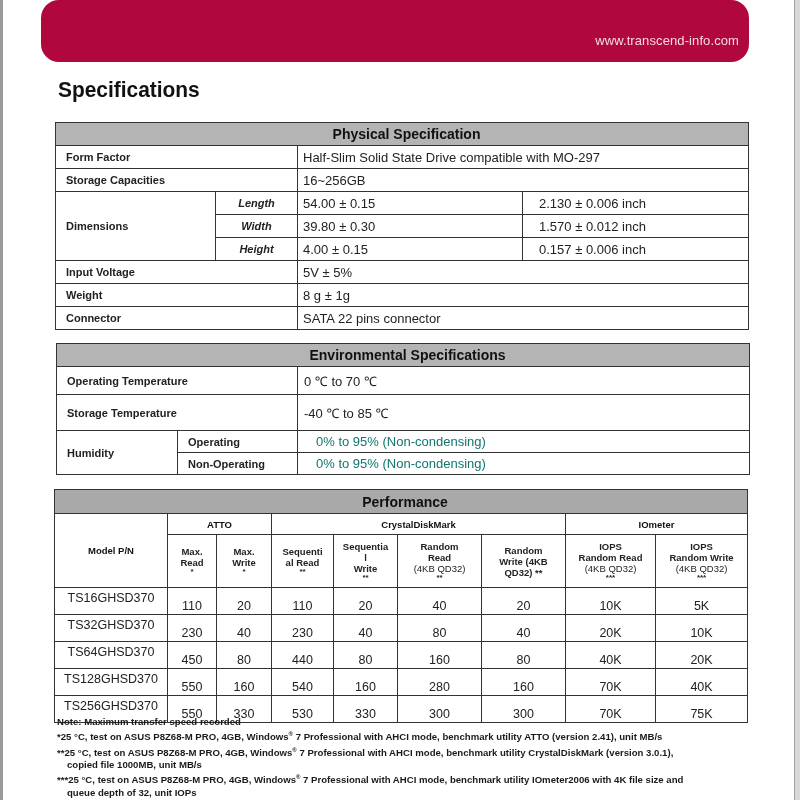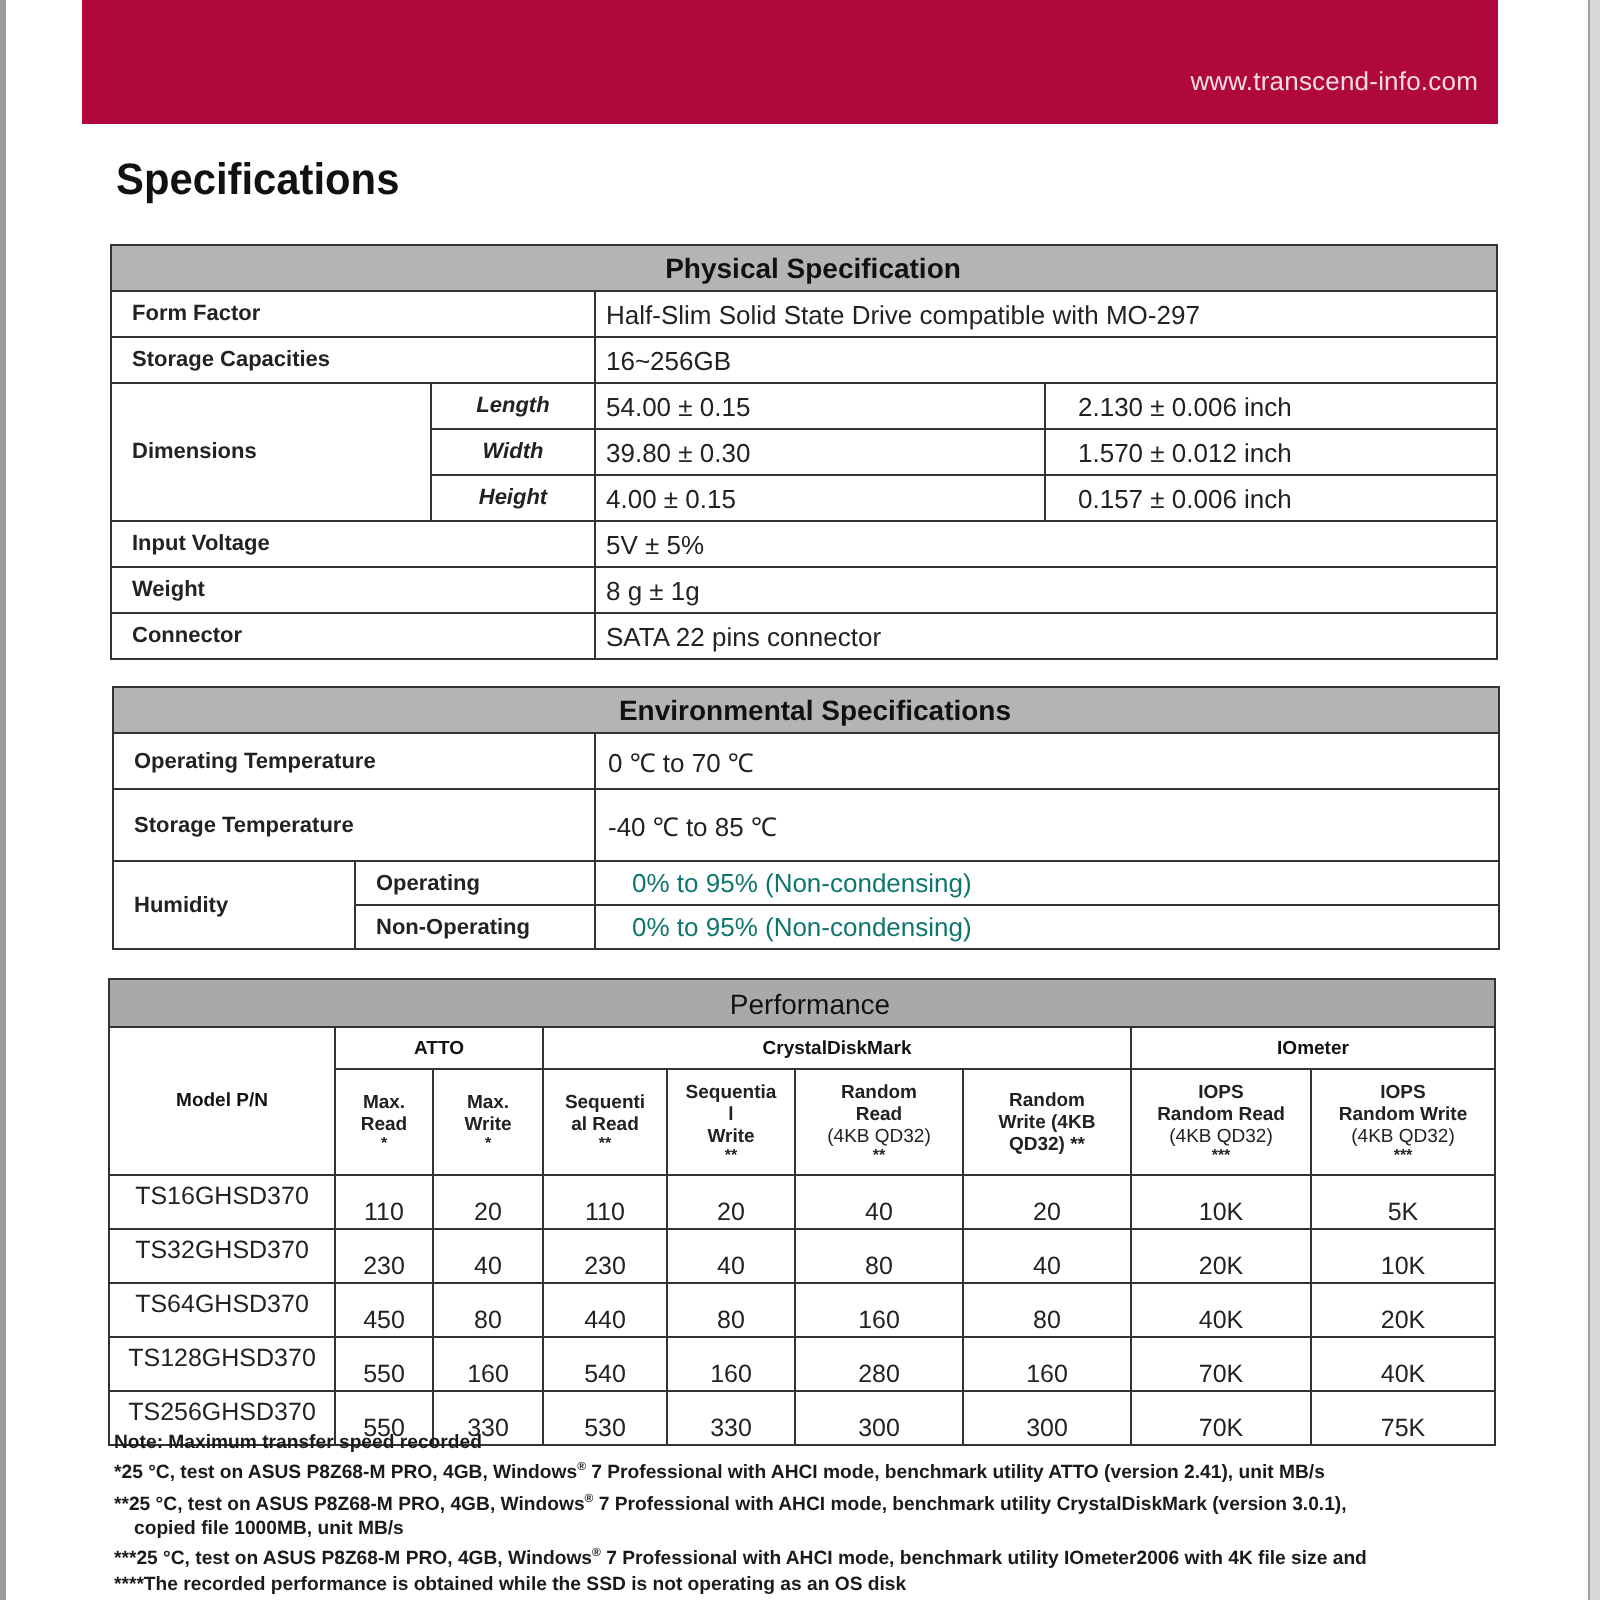--- a/index.html
+++ b/index.html
@@ -5,20 +5,21 @@
   html, body { margin:0; padding:0; }
   body {
     width:800px; height:800px; overflow:hidden; position:relative;
     background:#ffffff; font-family:"Liberation Sans", sans-serif; color:#111;
   }
   .edge-left { position:absolute; left:0; top:0; width:3px; height:800px; background:#9a9a9a; }
   .edge-right { position:absolute; left:794px; top:0; width:6px; height:800px; background:#d8d8d8; border-left:1px solid #a0a0a0; box-sizing:border-box; }
   .banner {
     position:absolute; left:41px; top:0; width:708px; height:62px;
     background:#b0083c;
+    border-radius:18px;
   }
   .banner .url {
     position:absolute; right:10px; top:33px; color:#f3dce3;
     font-size:13px; letter-spacing:0.1px;
   }
   .page-title {
     position:absolute; left:58px; top:77px; font-size:22px; font-weight:bold; color:#111;
     transform:scaleX(0.95); transform-origin:left;
   }
   table { border-collapse:collapse; position:absolute; table-layout:fixed; }
@@ -36,21 +37,21 @@
   #phys tr.r td { height:22px; }
 
   #env { left:56px; top:343px; width:693px; }
   #env tr.r1 td { height:27px; }
   #env tr.r2 td { height:35px; }
   #env tr.r3 td { height:21px; }
   #env .val { padding-left:6px; }
   #env .valh { font-size:13px; padding-left:18px; color:#0f766e; }
 
   #perf { left:54px; top:489px; width:693px; }
-  #perf .sec-head td { background:#a9a9a9; font-weight:normal; font-size:14px; padding-left:8px; height:23px; }
+  #perf .sec-head td { background:#a9a9a9; font-weight:bold; font-size:14px; padding-left:8px; height:23px; }
   #perf .grp { font-size:9.5px; font-weight:bold; text-align:center; height:20px; }
   #perf .colh { font-size:9.5px; font-weight:bold; text-align:center; line-height:11px; height:52px; color:#222; }
   #perf .colh .n { font-weight:normal; }
   #perf .colh .star { display:block; font-size:8px; line-height:8px; }
   #perf .model-h { font-size:9.5px; font-weight:bold; text-align:center; }
   #perf tr.dr td { height:22px; font-size:12.5px; text-align:center; color:#222; vertical-align:bottom; padding-bottom:1px; }
   #perf tr.dr td.model { vertical-align:top; padding-top:3px; }
 
   .notes { position:absolute; left:57px; top:716px; width:740px; font-size:9.6px; font-weight:bold; color:#1a1a1a; line-height:12.2px; }
   .notes div { white-space:nowrap; }
@@ -276,14 +277,15 @@
       </tr>
     </tbody>
 </table>
 
 <div class="notes">
   <div>Note: Maximum transfer speed recorded</div>
   <div><span>*25 °C, test on ASUS P8Z68-M PRO, 4GB, Windows</span><sup>®</sup><span> 7 Professional with AHCI mode, benchmark utility ATTO (version 2.41), unit MB/s</span></div>
   <div><span>**25 °C, test on ASUS P8Z68-M PRO, 4GB, Windows</span><sup>®</sup><span> 7 Professional with AHCI mode, benchmark utility CrystalDiskMark (version 3.0.1),</span></div>
   <div class="ind">copied file 1000MB, unit MB/s</div>
   <div><span>***25 °C, test on ASUS P8Z68-M PRO, 4GB, Windows</span><sup>®</sup><span> 7 Professional with AHCI mode, benchmark utility IOmeter2006 with 4K file size and</span></div>
+  <div class="ind">queue depth of 32, unit IOPs</div>
   <div>****The recorded performance is obtained while the SSD is not operating as an OS disk</div>
 </div>
 
 </body></html>

